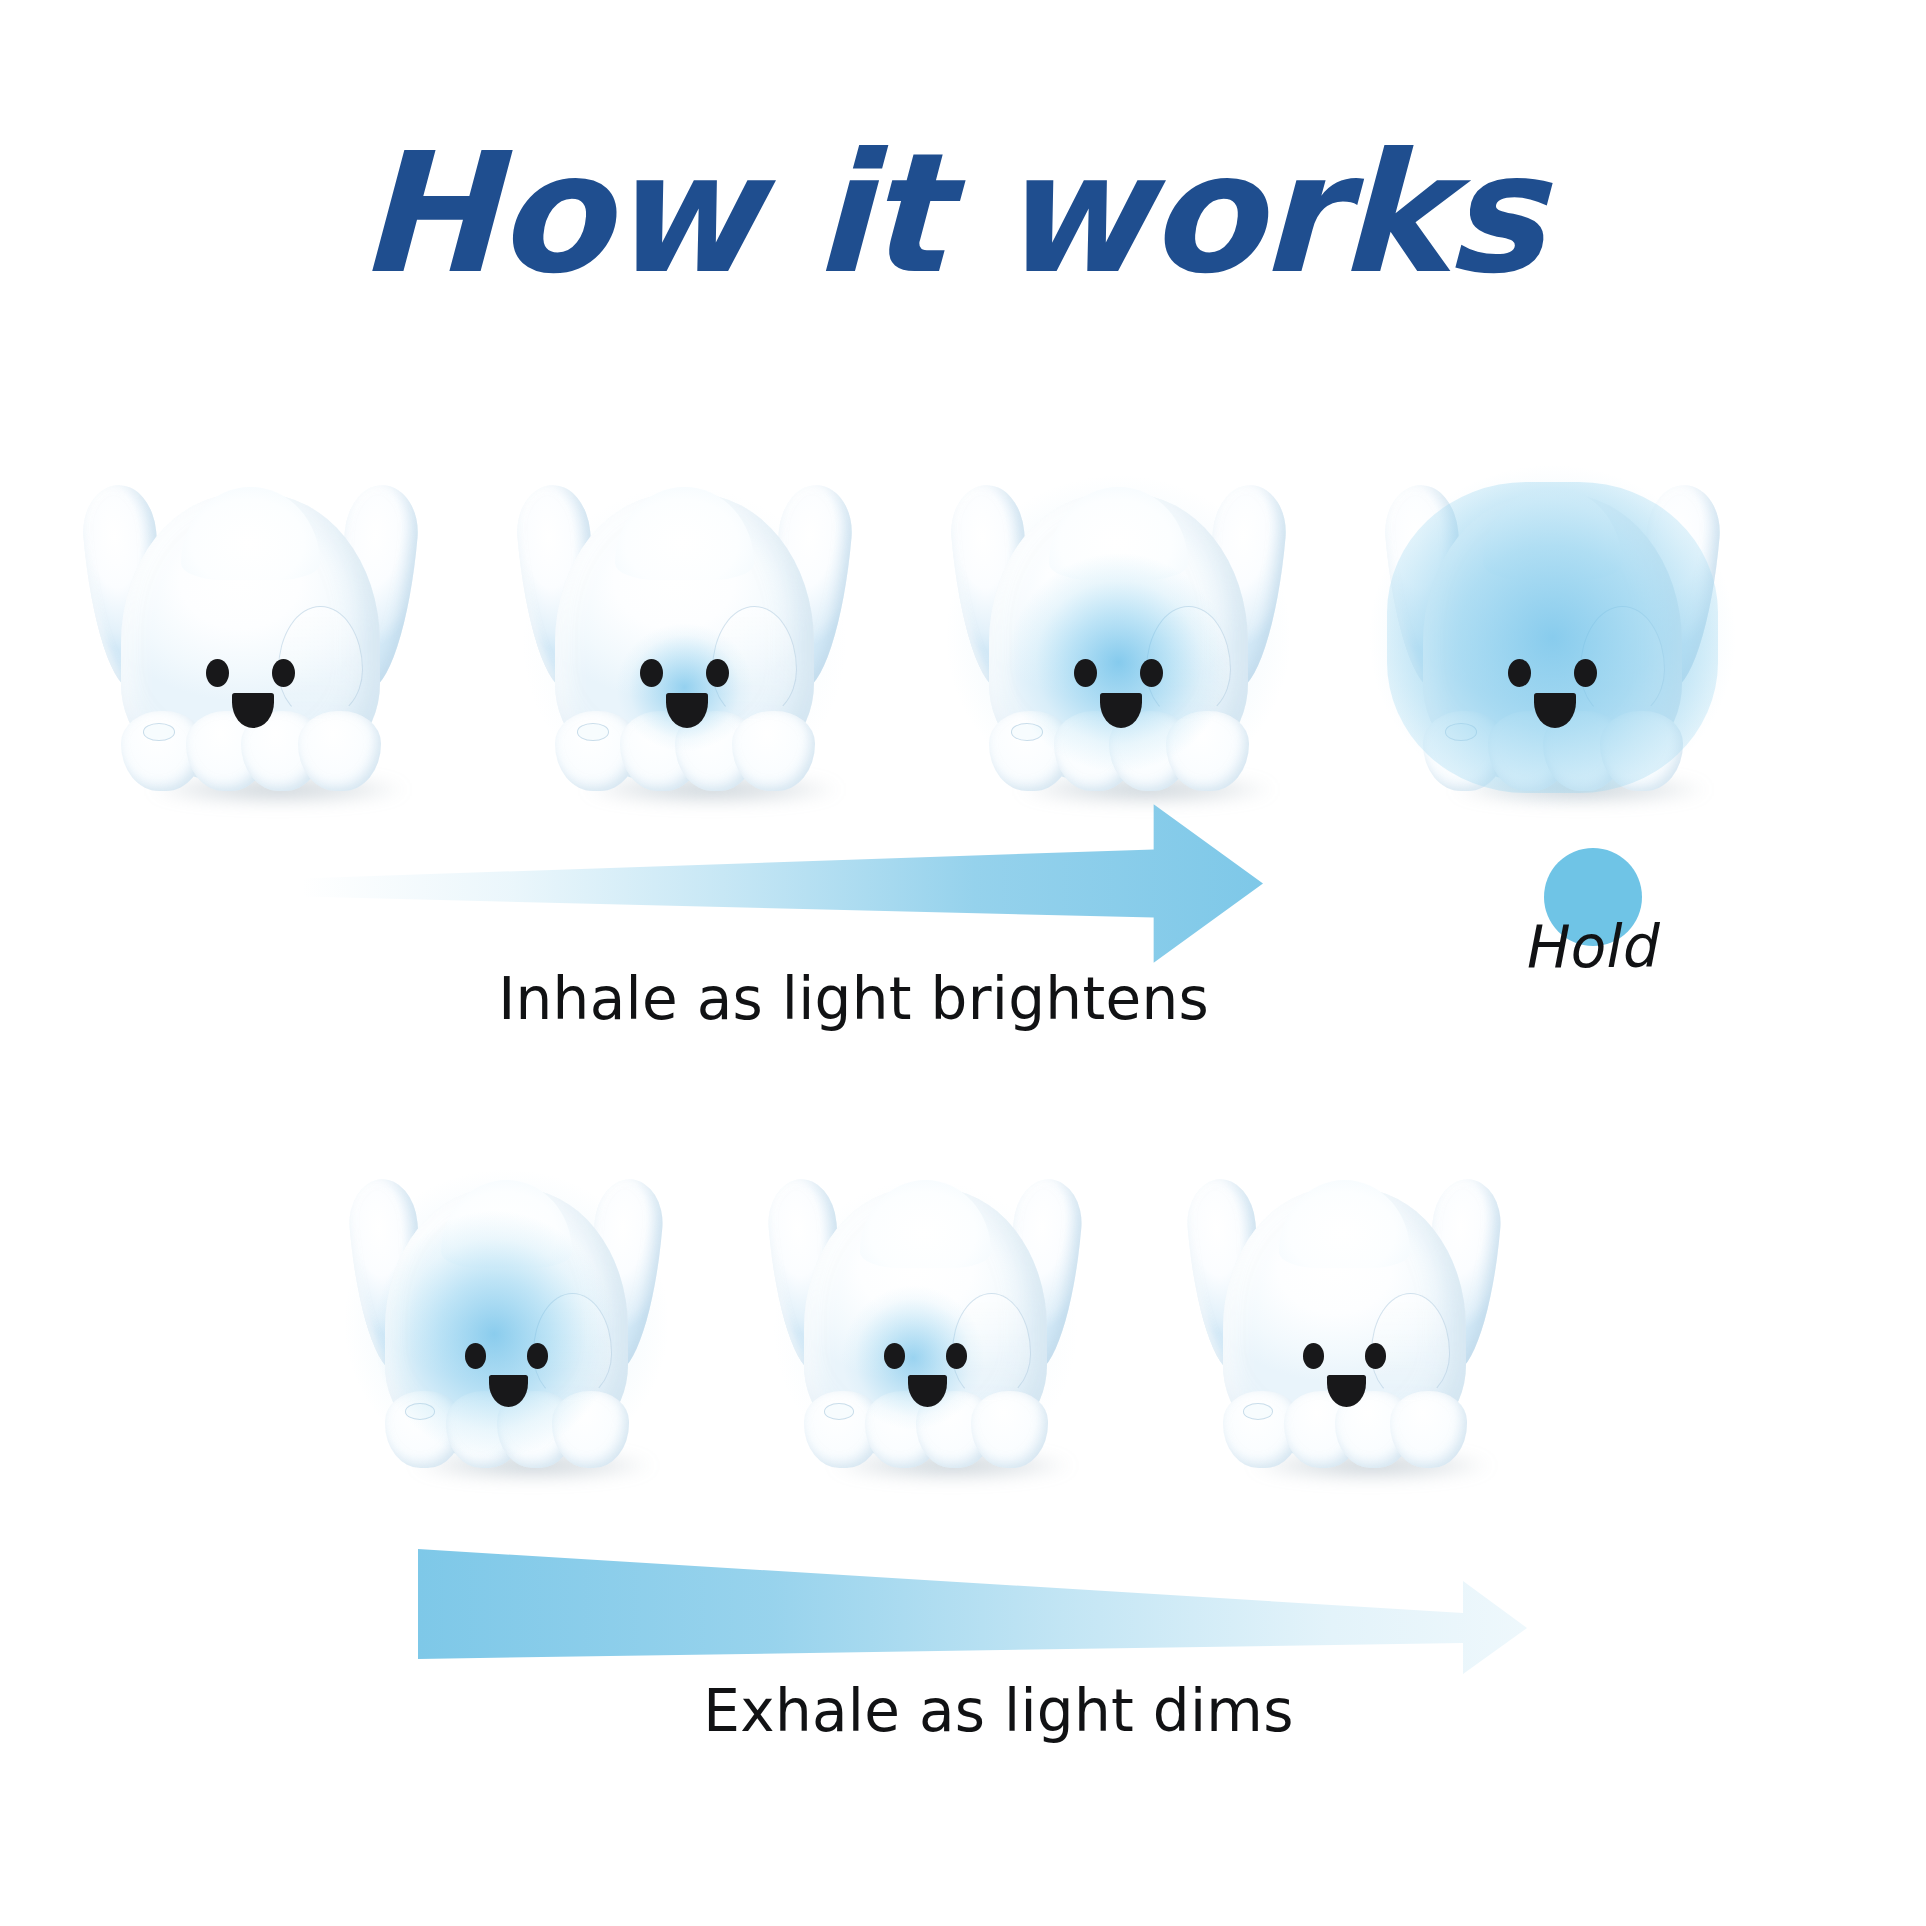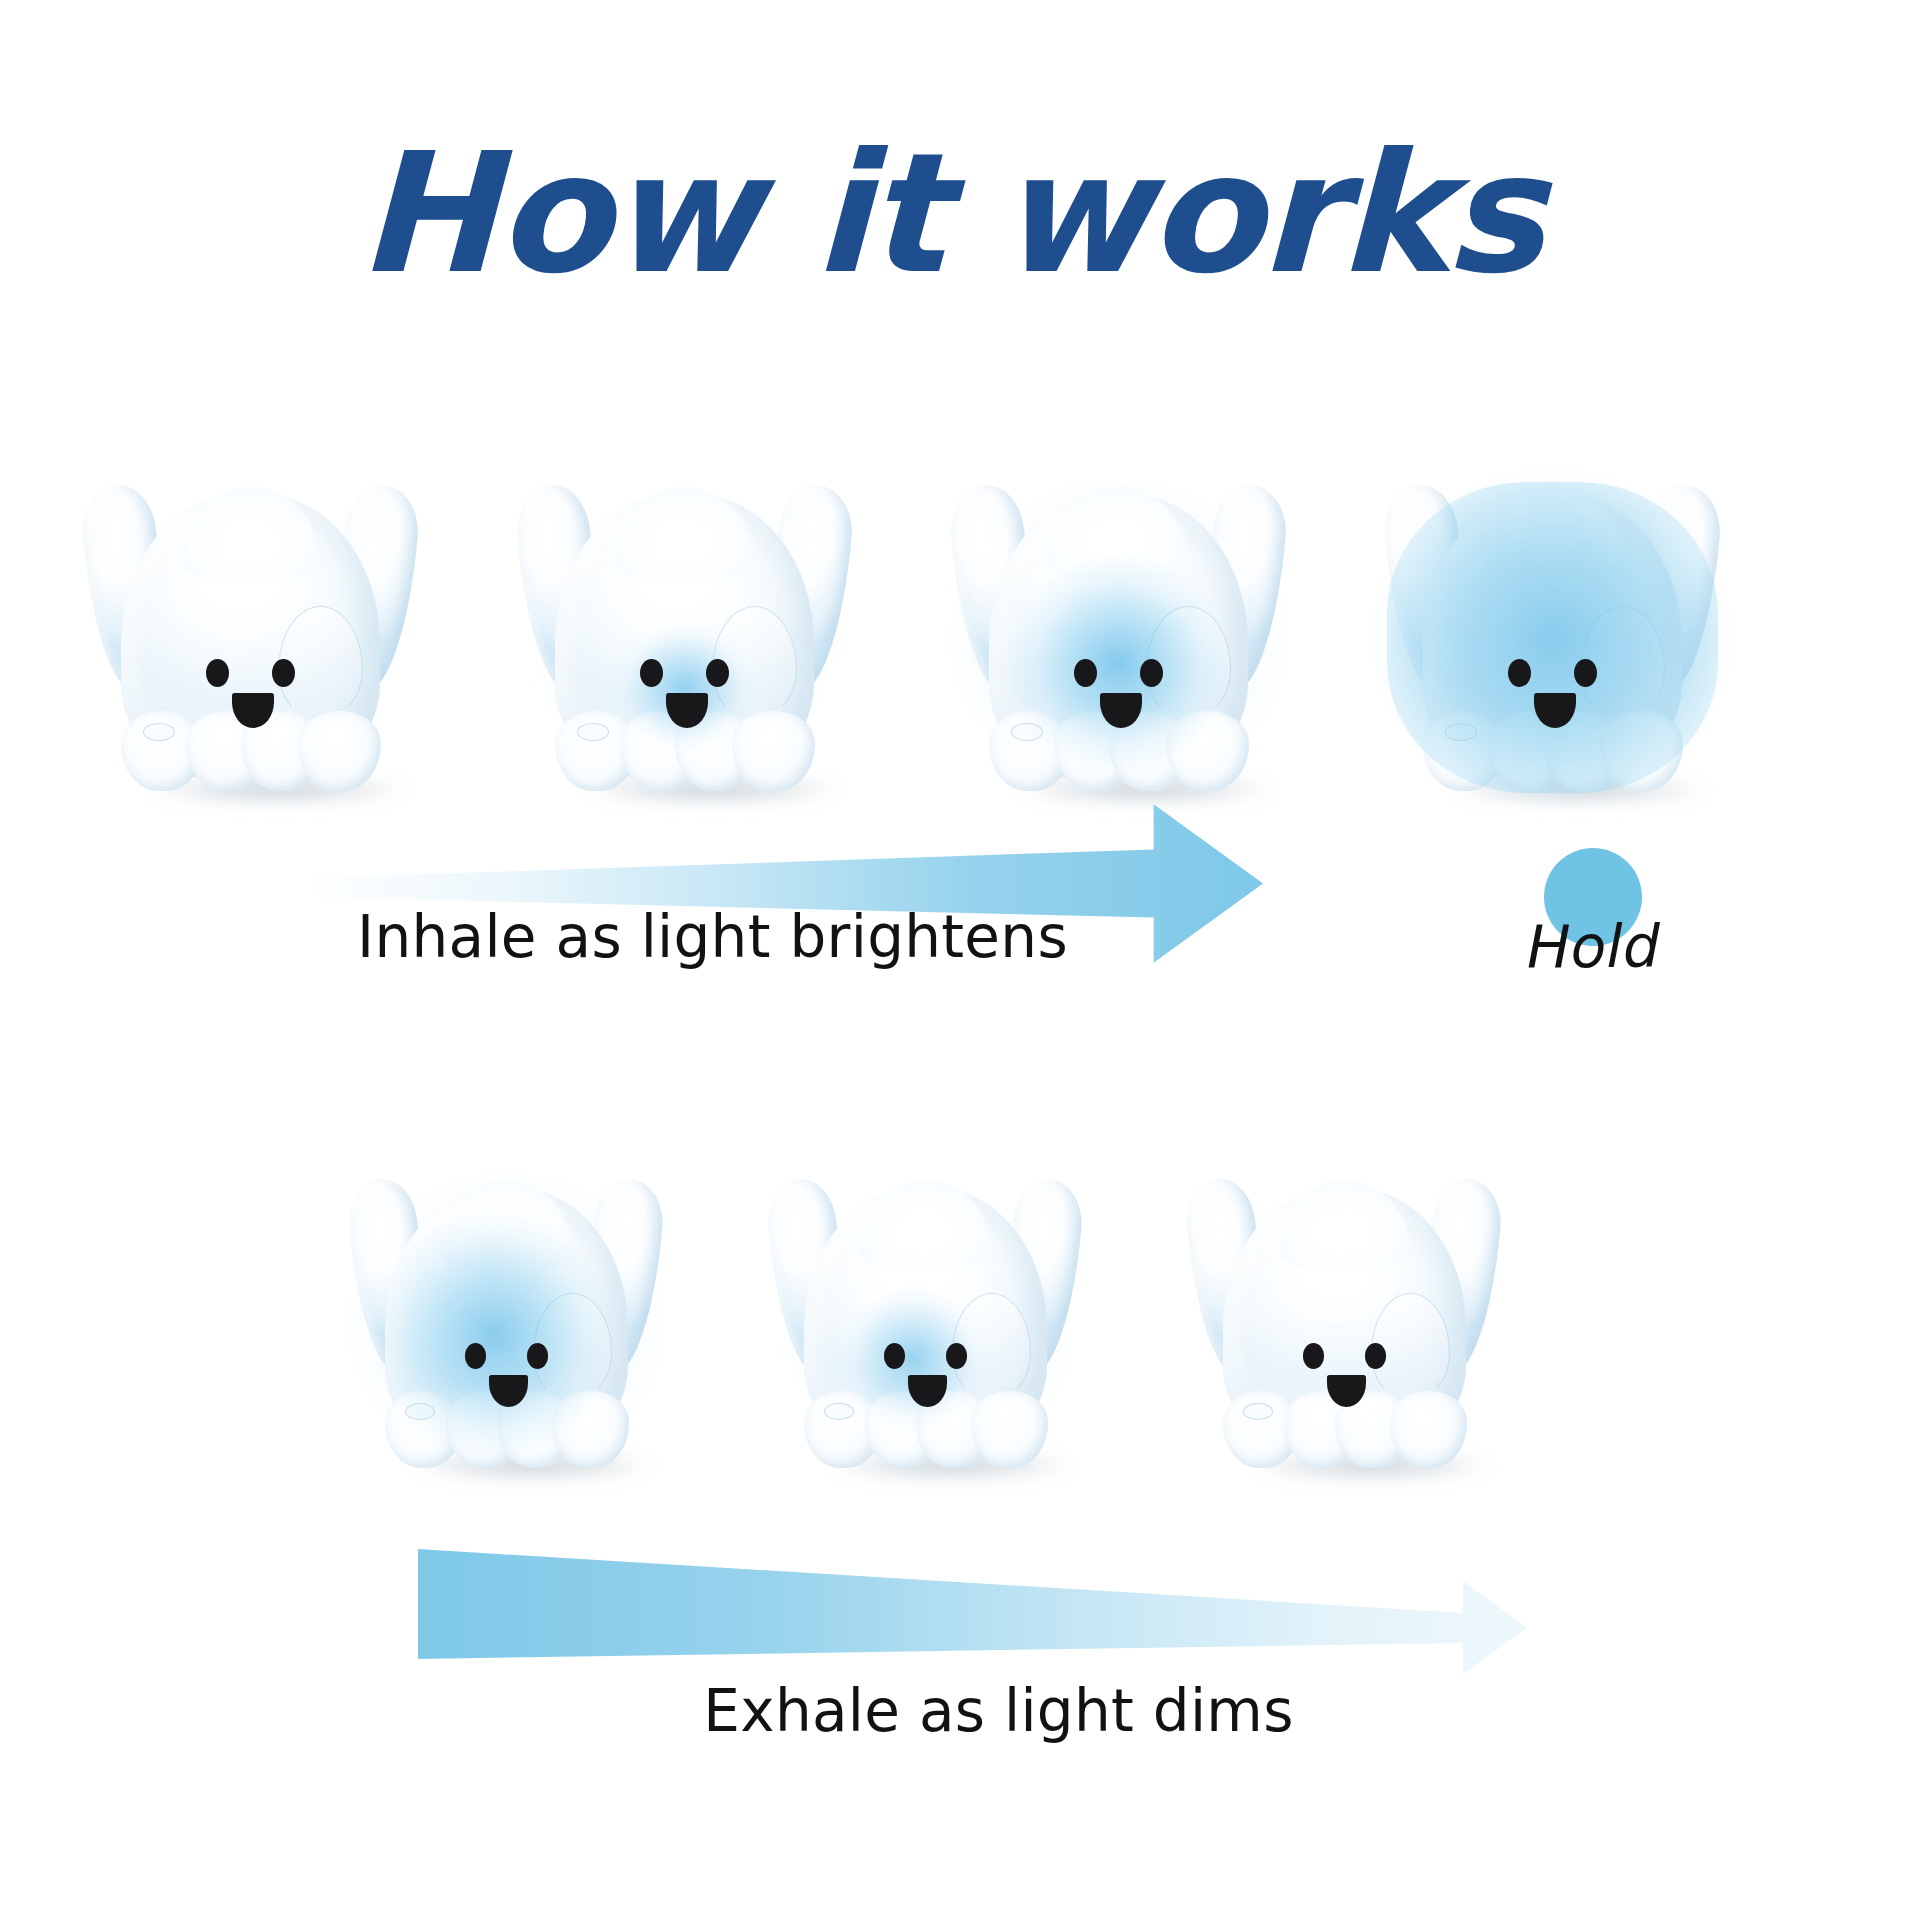--- a/index.html
+++ b/index.html
@@ -308,21 +308,21 @@
         <stop offset="0%" stop-color="#7ec8e8" stop-opacity="0"></stop>
         <stop offset="22%" stop-color="#7ec8e8" stop-opacity="0.16"></stop>
         <stop offset="45%" stop-color="#7ec8e8" stop-opacity="0.45"></stop>
         <stop offset="70%" stop-color="#7ec8e8" stop-opacity="0.82"></stop>
         <stop offset="100%" stop-color="#7ec8e8" stop-opacity="1"></stop>
       </linearGradient>
     </defs>
     <path d="M 0,150 L 1700,92 L 1700,2 L 1918,160 L 1700,318 L 1700,228 L 0,186 Z" fill="url(#gradInhale)"></path>
   </svg>
 
-  <div class="caption" style="left:216px; top:908px; width:993px;">Inhale as light brightens</div>
+  <div class="caption" style="left:216px; top:970px; width:993px;text-align:right;">Inhale as light brightens</div>
 
   <div class="hold-dot" style="left:1544px; top:848px; width:98px; height:98px;"></div>
 
   <div class="caption" style="left:1443px; top:918px; width:301px;font-style:italic;">Hold</div>
 
   <div class="dog" style="left:351px; top:1176px; width:311px; height:293px;">
     <div class="ground-shadow"></div>
     <div class="halo halo-h2"></div>
     <div class="ear left"></div>
     <div class="ear right"></div>

